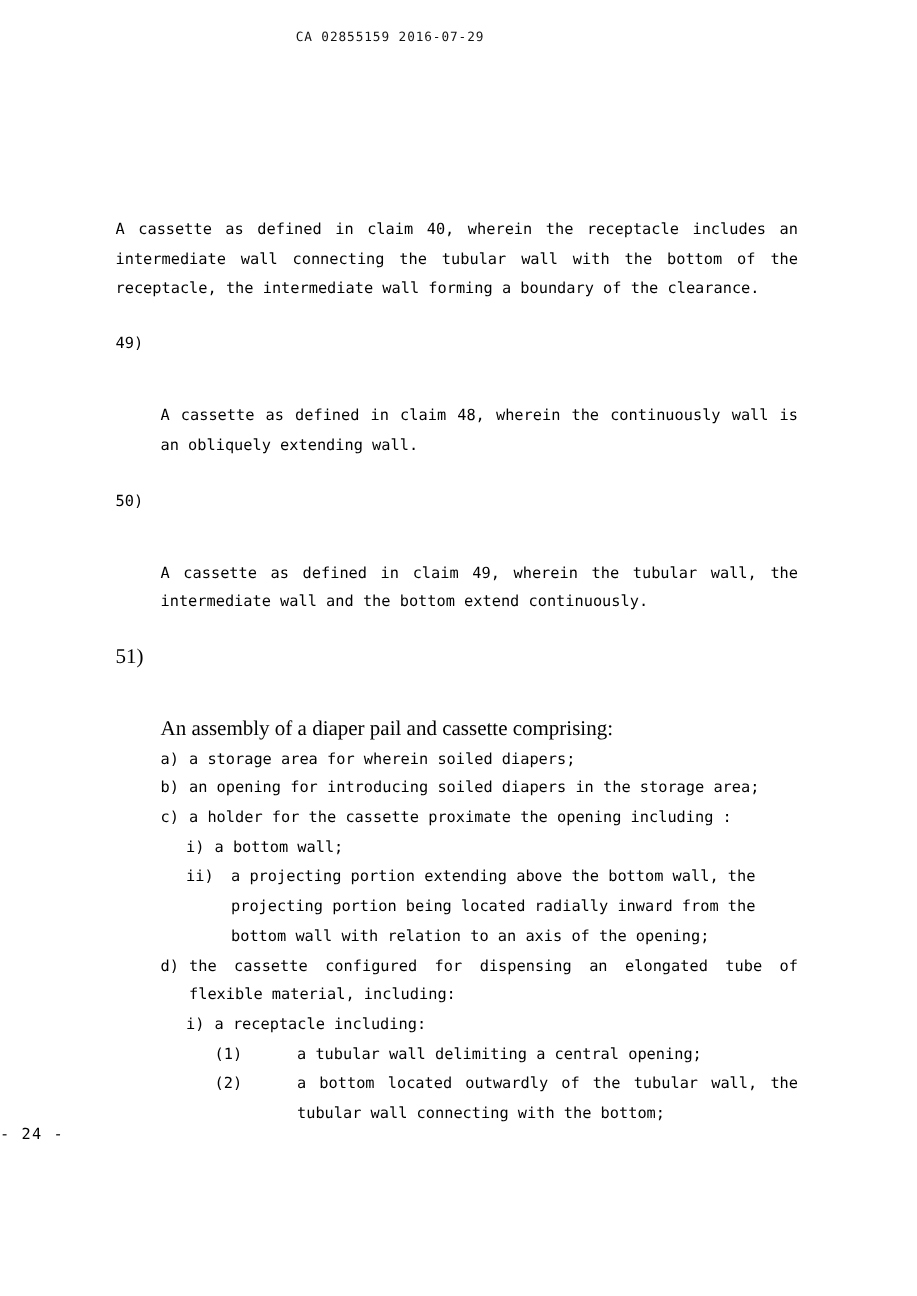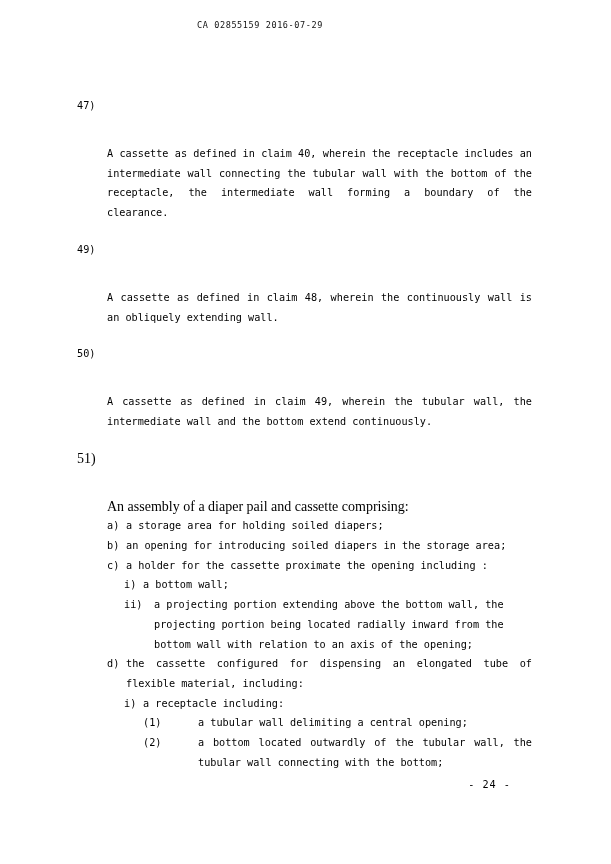--- a/index.html
+++ b/index.html
@@ -87,41 +87,40 @@
   .lvl-i2 .sub-lbl { width: 19px; }
   .claim51-head {
     display: flex;
     font-size: 14px;
     line-height: 19.7px;
     font-family: Liberation Serif, serif;
   }
   .claim51-head .claim-num { width: 30px; flex: 0 0 30px; }
   .page-number {
     position: absolute;
-    top: 779px;
+    top: 751px;
     left: 0;
     width: 511px;
-    text-align: right;
+    text-align: left;
     font-size: 10.2px;
     letter-spacing: 1px;
   }
 </style>
 </head>
 <body>
 
 <div class="page">
 
   <div class="doc-header">
     <span>CA 02855159 2016-07-29</span>
   </div>
 
   <div class="body-block">
 
     <div class="claim">
-      <div class="claim-num">47)</div>
       <div class="claim-text just">A cassette as defined in claim 40, wherein the receptacle includes an intermediate wall connecting the tubular wall with the bottom of the receptacle, the intermediate wall forming a boundary of the clearance.</div>
     </div>
 
 
     <div class="claim">
       <div class="claim-num">49)</div>
       <div class="claim-text just">A cassette as defined in claim 48, wherein the continuously wall is an obliquely extending wall.</div>
     </div>
 
     <div class="claim">
@@ -130,21 +129,21 @@
     </div>
 
     <div>
       <div class="claim51-head">
         <div class="claim-num">51)</div>
         <div class="claim-text nojust">An assembly of a diaper pail and cassette comprising:</div>
       </div>
 
       <div class="sub lvl-a">
         <div class="sub-lbl">a)</div>
-        <div class="sub-body nojust">a storage area for holding soiled diapers;</div>
+        <div class="sub-body nojust">a storage area for wherein soiled diapers;</div>
       </div>
 
       <div class="sub lvl-a">
         <div class="sub-lbl">b)</div>
         <div class="sub-body just">an opening for introducing soiled diapers in the storage area;</div>
       </div>
 
       <div class="sub lvl-a">
         <div class="sub-lbl">c)</div>
         <div class="sub-body nojust">a holder for the cassette proximate the opening including :</div>

